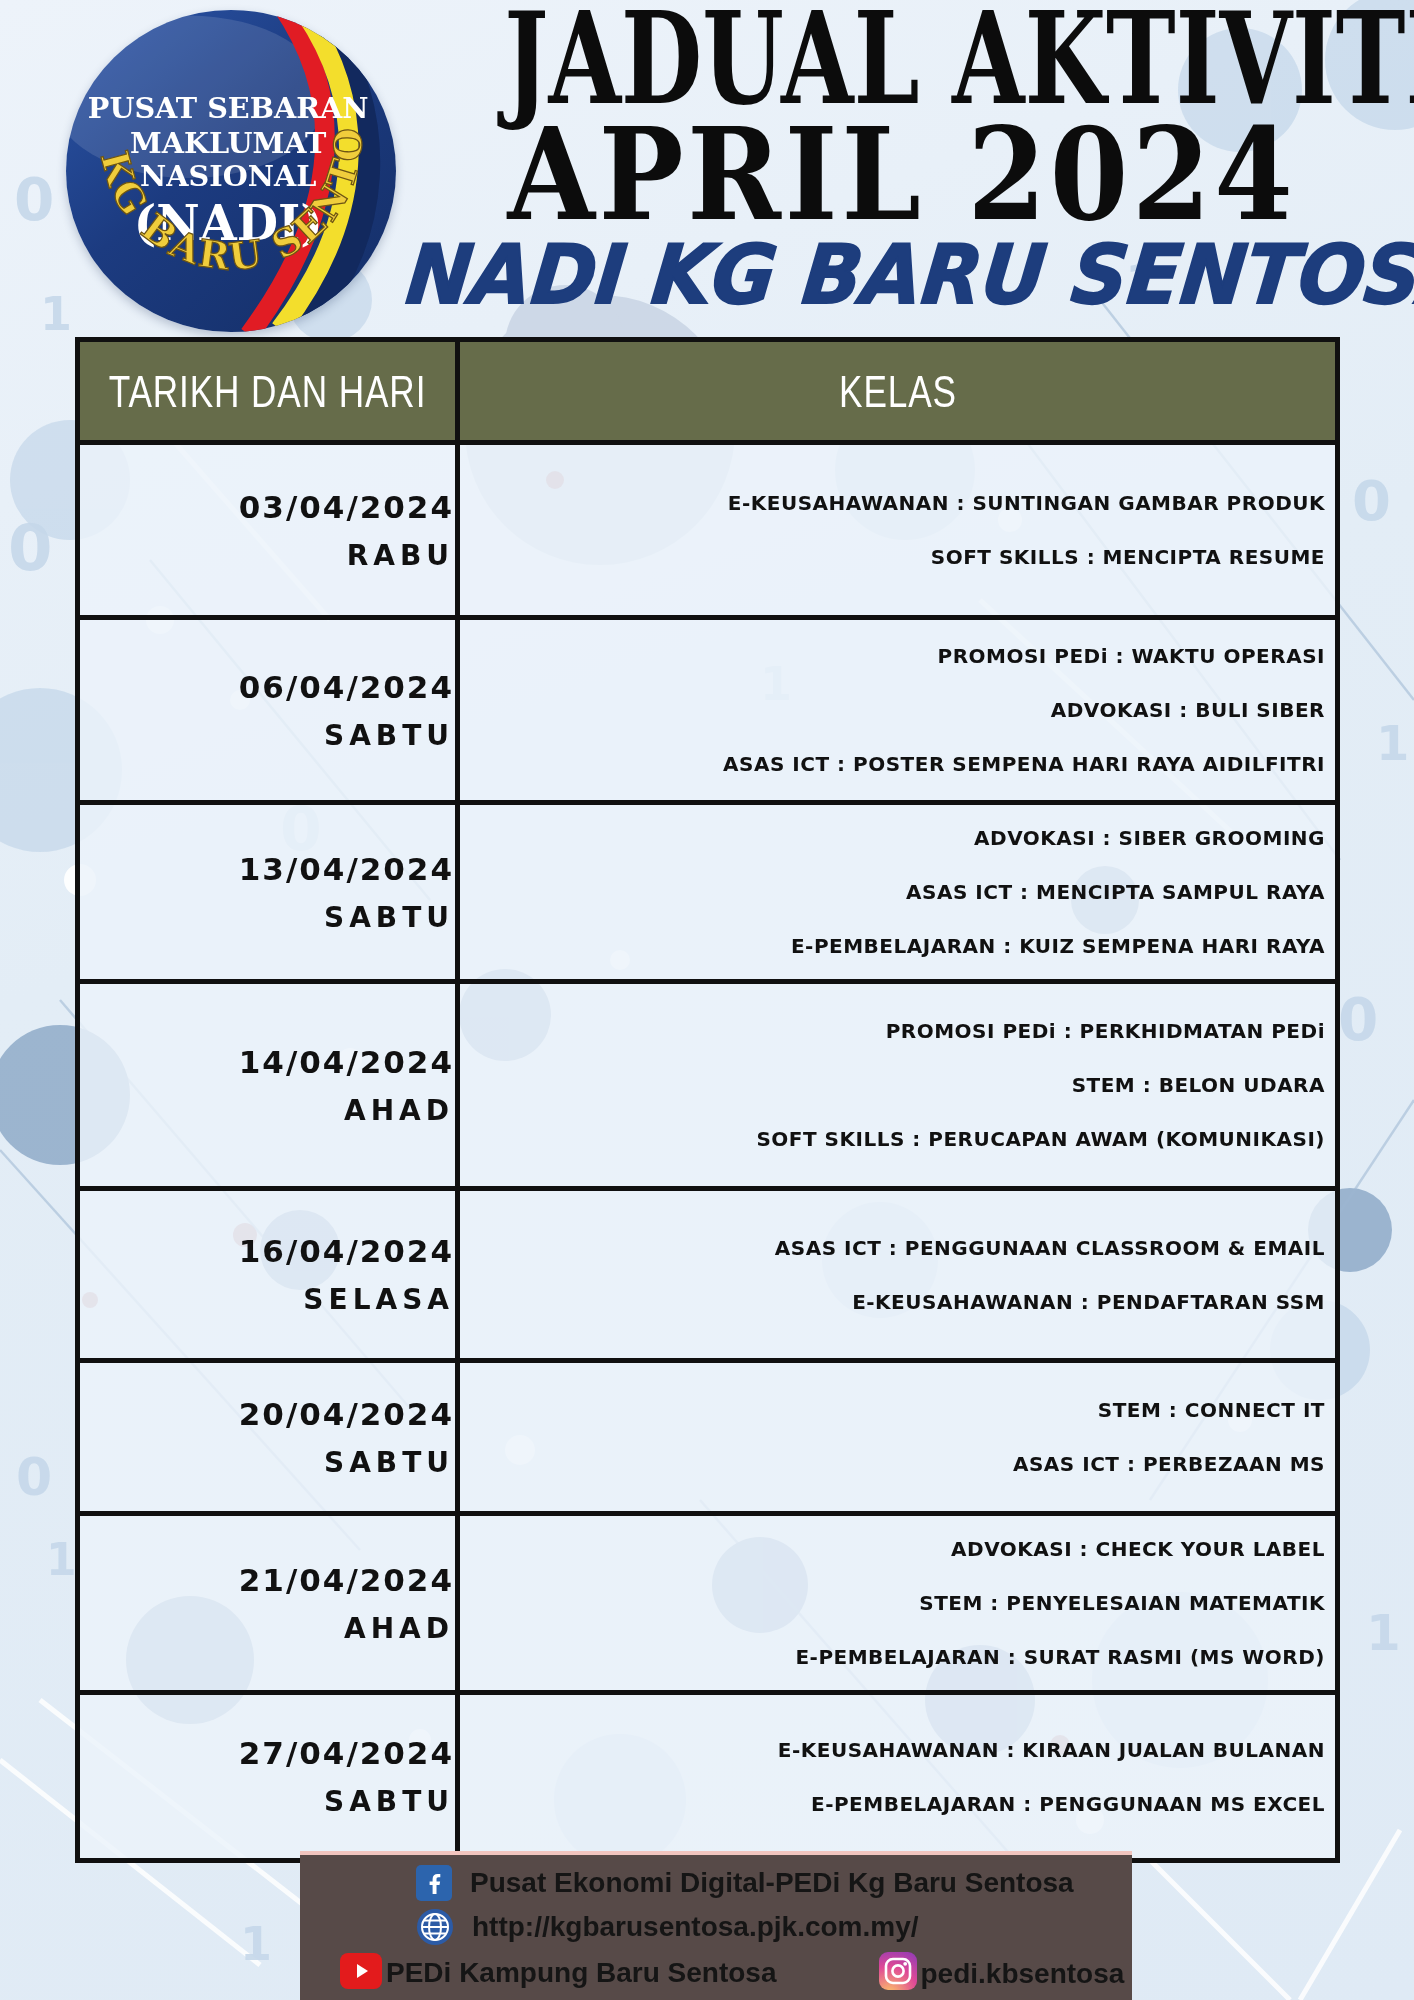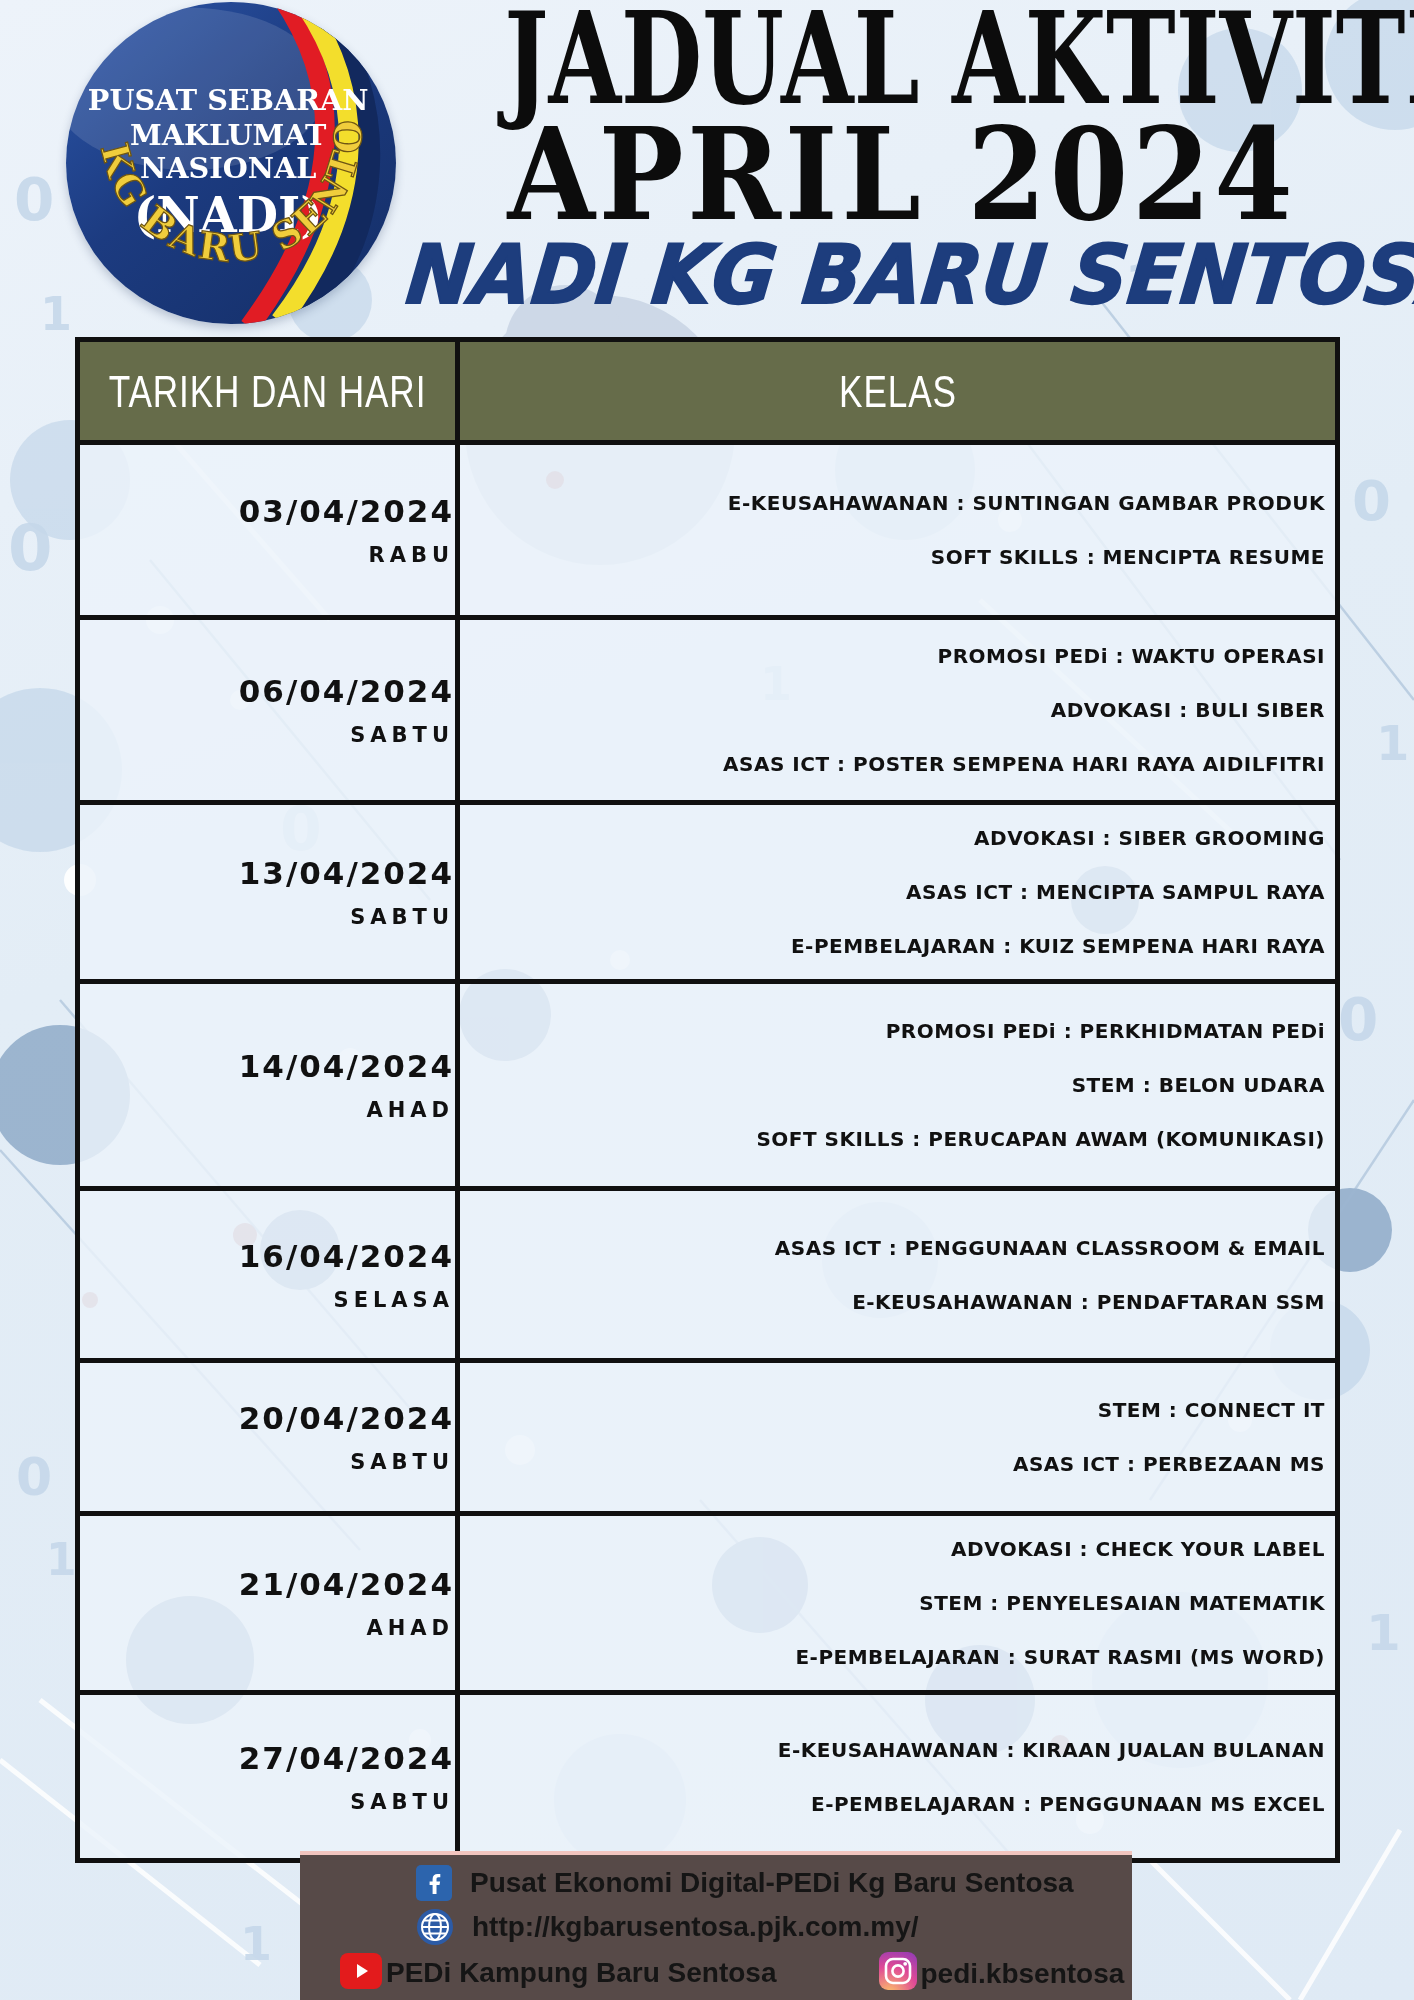--- a/index.html
+++ b/index.html
@@ -2,21 +2,21 @@
 <html><head>
 <meta charset="utf-8">
 <style>
   html,body{margin:0;padding:0;}
   .page{position:relative;width:1414px;height:2000px;overflow:hidden;
         background:linear-gradient(160deg,#edf3fa 0%,#e3edf6 40%,#dfeaf5 100%);
         font-family:"DejaVu Sans",sans-serif;}
   .decor{position:absolute;left:0;top:0;z-index:0;}
 
   
-  .logo{position:absolute;left:66px;top:2px;width:330px;height:322px;z-index:2;}
+  .logo{position:absolute;left:66px;top:10px;width:330px;height:322px;z-index:2;}
   .logo-circle{position:absolute;inset:0;border-radius:50%;overflow:hidden;
         background:linear-gradient(140deg,#2c56a9 0%,#1c3b80 45%,#142e66 100%);
         box-shadow:0 4px 10px rgba(30,50,90,.25);}
   .logo-art{position:absolute;left:0;top:0;width:100%;height:100%;}
 
   
   .titles{position:absolute;left:392px;top:2px;width:1020px;text-align:center;z-index:2;}
   .title-line{font-family:"DejaVu Serif","Liberation Serif",serif;font-weight:bold;
         color:#0c0c0c;font-size:120px;line-height:.92;white-space:nowrap;}
   .title-line1{transform:scale(.78,1.06);transform-origin:50% 20%;}
@@ -28,21 +28,21 @@
   
   .sched{position:absolute;left:75px;top:337px;width:1265px;z-index:2;
         border-collapse:collapse;table-layout:fixed;}
   .sched th,.sched td{border:5px solid #101010;}
   .sched th{background:#666c4a;color:#ffffff;font-family:"Liberation Sans",sans-serif;
         font-weight:normal;font-size:40px;height:96px;vertical-align:middle;text-align:center;}
   .sched th .th-inner{display:inline-block;transform:scale(.88,1.12);letter-spacing:1px;}
   .sched td{background:rgba(235,243,250,.82);vertical-align:middle;text-align:right;}
   .date-cell{text-align:center;}
   .date{font-weight:bold;font-size:31px;letter-spacing:2px;color:#111;}
-  .day{font-weight:bold;font-size:21px;letter-spacing:5px;color:#111;margin-top:14px;}
+  .day{font-weight:bold;font-size:28px;letter-spacing:5px;color:#111;margin-top:14px;}
   .class-cell{padding:6px 10px 6px 22px;}
   .class-line{font-weight:bold;font-size:20px;line-height:54px;letter-spacing:.5px;
         color:#111;white-space:nowrap;}
 
   
   .footer{position:absolute;left:300px;top:1851px;width:832px;height:149px;z-index:2;
         background:#574a48;border-top:4px solid #f2c5bf;box-sizing:border-box;
         display:flex;flex-direction:column;justify-content:space-between;
         padding:10px 0 10px 12px;}
   .f-row{display:flex;align-items:center;gap:18px;padding-left:104px;

